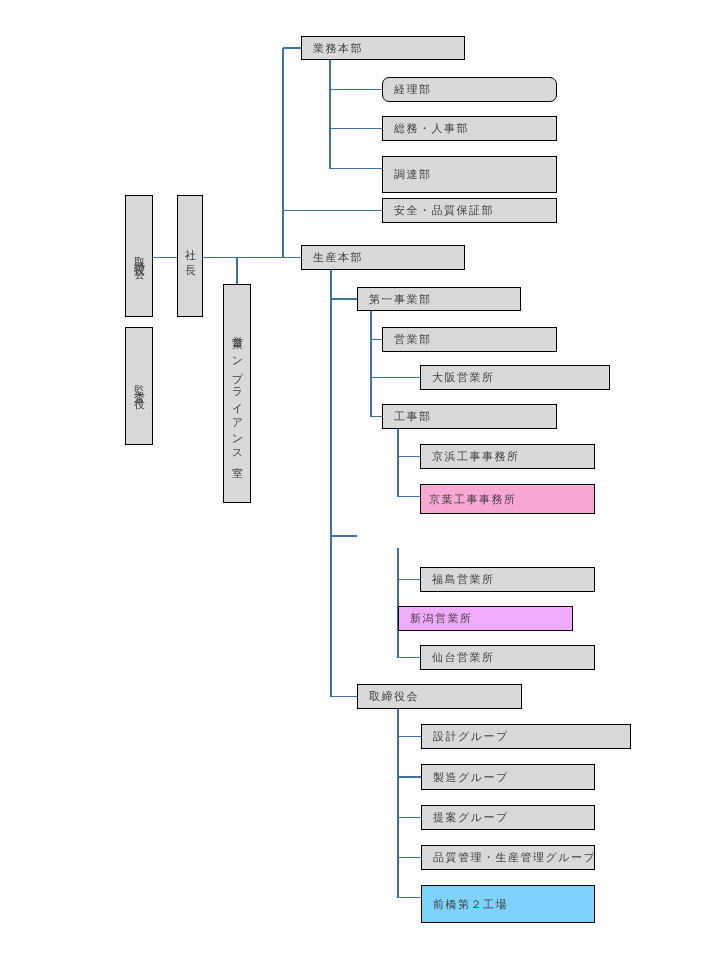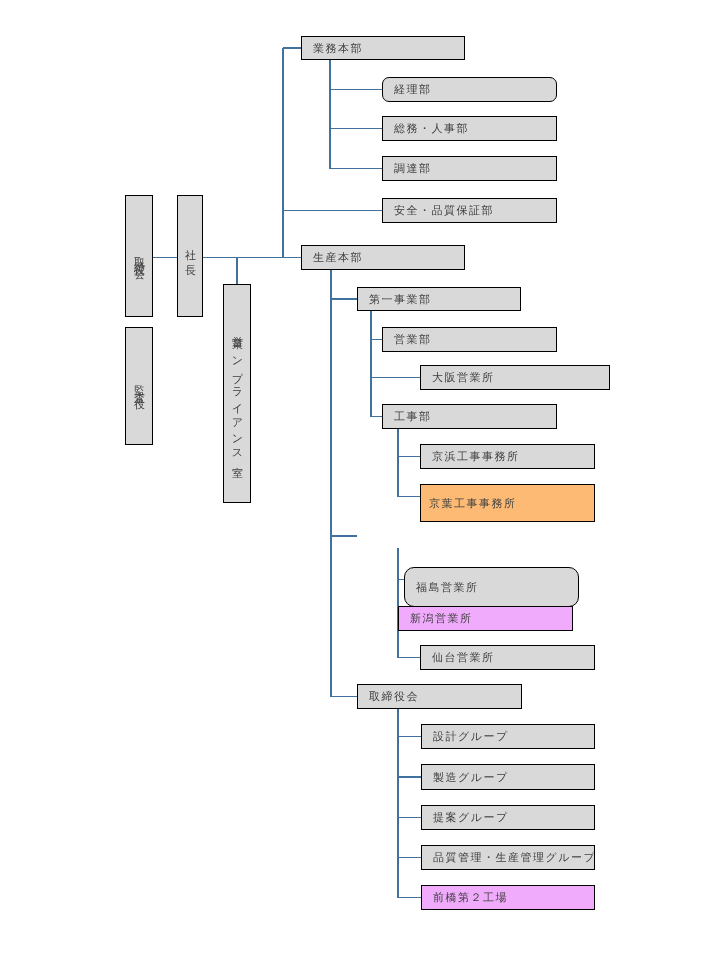--- a/index.html
+++ b/index.html
@@ -75,31 +75,31 @@
     <div class="connector" style="background: rgb(65, 113, 156); left: 398px; top: 816.75px; width: 23px; height: 1.5px;"></div>
     <div class="connector" style="background: rgb(65, 113, 156); left: 398px; top: 856.75px; width: 23px; height: 1.5px;"></div>
     <div class="connector" style="background: rgb(65, 113, 156); left: 398px; top: 896.75px; width: 23px; height: 1.5px;"></div>
     <div class="node vertical" style="left: 125px; top: 195px; width: 28px; height: 122px; background: rgb(217, 217, 217); border-color: rgb(0, 0, 0); color: rgb(64, 64, 64); letter-spacing: 4px;">取締役会</div>
     <div class="node vertical" style="left: 177px; top: 195px; width: 26px; height: 122px; background: rgb(217, 217, 217); border-color: rgb(0, 0, 0); color: rgb(64, 64, 64); letter-spacing: 16px;">社長</div>
     <div class="node vertical" style="left: 125px; top: 327px; width: 28px; height: 118px; background: rgb(217, 217, 217); border-color: rgb(0, 0, 0); color: rgb(64, 64, 64); letter-spacing: 7px;">監査役</div>
     <div class="node vertical" style="left: 223px; top: 284px; width: 28px; height: 219px; background: rgb(217, 217, 217); border-color: rgb(0, 0, 0); color: rgb(64, 64, 64); letter-spacing: 3px;">営業コンプライアンス室</div>
     <div class="node" style="left: 301px; top: 36px; width: 164px; height: 24px; background: rgb(217, 217, 217); border-color: rgb(0, 0, 0); color: rgb(64, 64, 64);">業務本部</div>
     <div class="node" style="left: 382px; top: 77px; width: 175px; height: 25px; background: rgb(217, 217, 217); border-color: rgb(0, 0, 0); color: rgb(64, 64, 64); border-radius: 7px;">経理部</div>
     <div class="node" style="left: 382px; top: 116px; width: 175px; height: 25px; background: rgb(217, 217, 217); border-color: rgb(0, 0, 0); color: rgb(64, 64, 64);">総務・人事部</div>
-    <div class="node" style="left: 382px; top: 156px; width: 175px; height: 25px; background: rgb(217, 217, 217); border-color: rgb(0, 0, 0); color: rgb(64, 64, 64);">調達部</div>
+    <div class="node" style="left: 382px; top: 156px; width: 175px; height: 37px; background: rgb(217, 217, 217); border-color: rgb(0, 0, 0); color: rgb(64, 64, 64);">調達部</div>
     <div class="node" style="left: 382px; top: 198px; width: 175px; height: 25px; background: rgb(217, 217, 217); border-color: rgb(0, 0, 0); color: rgb(64, 64, 64);">安全・品質保証部</div>
     <div class="node" style="left: 301px; top: 245px; width: 164px; height: 25px; background: rgb(217, 217, 217); border-color: rgb(0, 0, 0); color: rgb(64, 64, 64);">生産本部</div>
     <div class="node" style="left: 357px; top: 287px; width: 164px; height: 24px; background: rgb(217, 217, 217); border-color: rgb(0, 0, 0); color: rgb(64, 64, 64);">第一事業部</div>
     <div class="node" style="left: 382px; top: 327px; width: 175px; height: 25px; background: rgb(217, 217, 217); border-color: rgb(0, 0, 0); color: rgb(64, 64, 64);">営業部</div>
     <div class="node" style="left: 420px; top: 365px; width: 190px; height: 25px; background: rgb(217, 217, 217); border-color: rgb(0, 0, 0); color: rgb(64, 64, 64);">大阪営業所</div>
     <div class="node" style="left: 382px; top: 404px; width: 175px; height: 25px; background: rgb(217, 217, 217); border-color: rgb(0, 0, 0); color: rgb(64, 64, 64);">工事部</div>
     <div class="node" style="left: 420px; top: 444px; width: 175px; height: 25px; background: rgb(217, 217, 217); border-color: rgb(0, 0, 0); color: rgb(64, 64, 64);">京浜工事事務所</div>
-    <div class="node" style="left: 420px; top: 484px; width: 175px; height: 38px; background: #fdba74; border-color: rgb(0, 0, 0); color: rgb(64, 64, 64); padding-left: 8px;">京葉工事事務所</div>
-    <div class="node" style="left: 404px; top: 567px; width: 175px; height: 40px; background: rgb(217, 217, 217); border-color: rgb(0, 0, 0); color: rgb(64, 64, 64); border-radius: 10px;">福島営業所</div>
+    <div class="node" style="left: 420px; top: 484px; width: 175px; height: 30px; background: #f9a8d4; border-color: rgb(0, 0, 0); color: rgb(64, 64, 64); padding-left: 8px;">京葉工事事務所</div>
+    <div class="node" style="left: 420px; top: 567px; width: 175px; height: 25px; background: rgb(217, 217, 217); border-color: rgb(0, 0, 0); color: rgb(64, 64, 64);">福島営業所</div>
     <div class="node" style="left: 398px; top: 606px; width: 175px; height: 25px; background: #f0abfc; border-color: rgb(0, 0, 0); color: rgb(64, 64, 64);">新潟営業所</div>
     <div class="node" style="left: 420px; top: 645px; width: 175px; height: 25px; background: rgb(217, 217, 217); border-color: rgb(0, 0, 0); color: rgb(64, 64, 64);">仙台営業所</div>
     <div class="node" style="left: 357px; top: 684px; width: 165px; height: 25px; background: rgb(217, 217, 217); border-color: rgb(0, 0, 0); color: rgb(64, 64, 64);">取締役会</div>
-    <div class="node" style="left: 421px; top: 724px; width: 174px; height: 25px; background: rgb(217, 217, 217); border-color: rgb(0, 0, 0); color: rgb(64, 64, 64);">設計グループ</div>
+    <div class="node" style="left: 421px; top: 724px; width: 210px; height: 25px; background: rgb(217, 217, 217); border-color: rgb(0, 0, 0); color: rgb(64, 64, 64);">設計グループ</div>
     <div class="node" style="left: 421px; top: 764px; width: 174px; height: 26px; background: rgb(217, 217, 217); border-color: rgb(0, 0, 0); color: rgb(64, 64, 64);">製造グループ</div>
     <div class="node" style="left: 421px; top: 805px; width: 174px; height: 25px; background: rgb(217, 217, 217); border-color: rgb(0, 0, 0); color: rgb(64, 64, 64);">提案グループ</div>
     <div class="node" style="left: 421px; top: 845px; width: 174px; height: 25px; background: rgb(217, 217, 217); border-color: rgb(0, 0, 0); color: rgb(64, 64, 64);">品質管理・生産管理グループ</div>
-    <div class="node" style="left: 421px; top: 885px; width: 174px; height: 25px; background: #f0abfc; border-color: rgb(0, 0, 0); color: rgb(64, 64, 64);">前橋第２工場</div>
+    <div class="node" style="left: 421px; top: 885px; width: 174px; height: 38px; background: #7dd3fc; border-color: rgb(0, 0, 0); color: rgb(64, 64, 64);">前橋第２工場</div>
   </div>
 
 </body></html>

